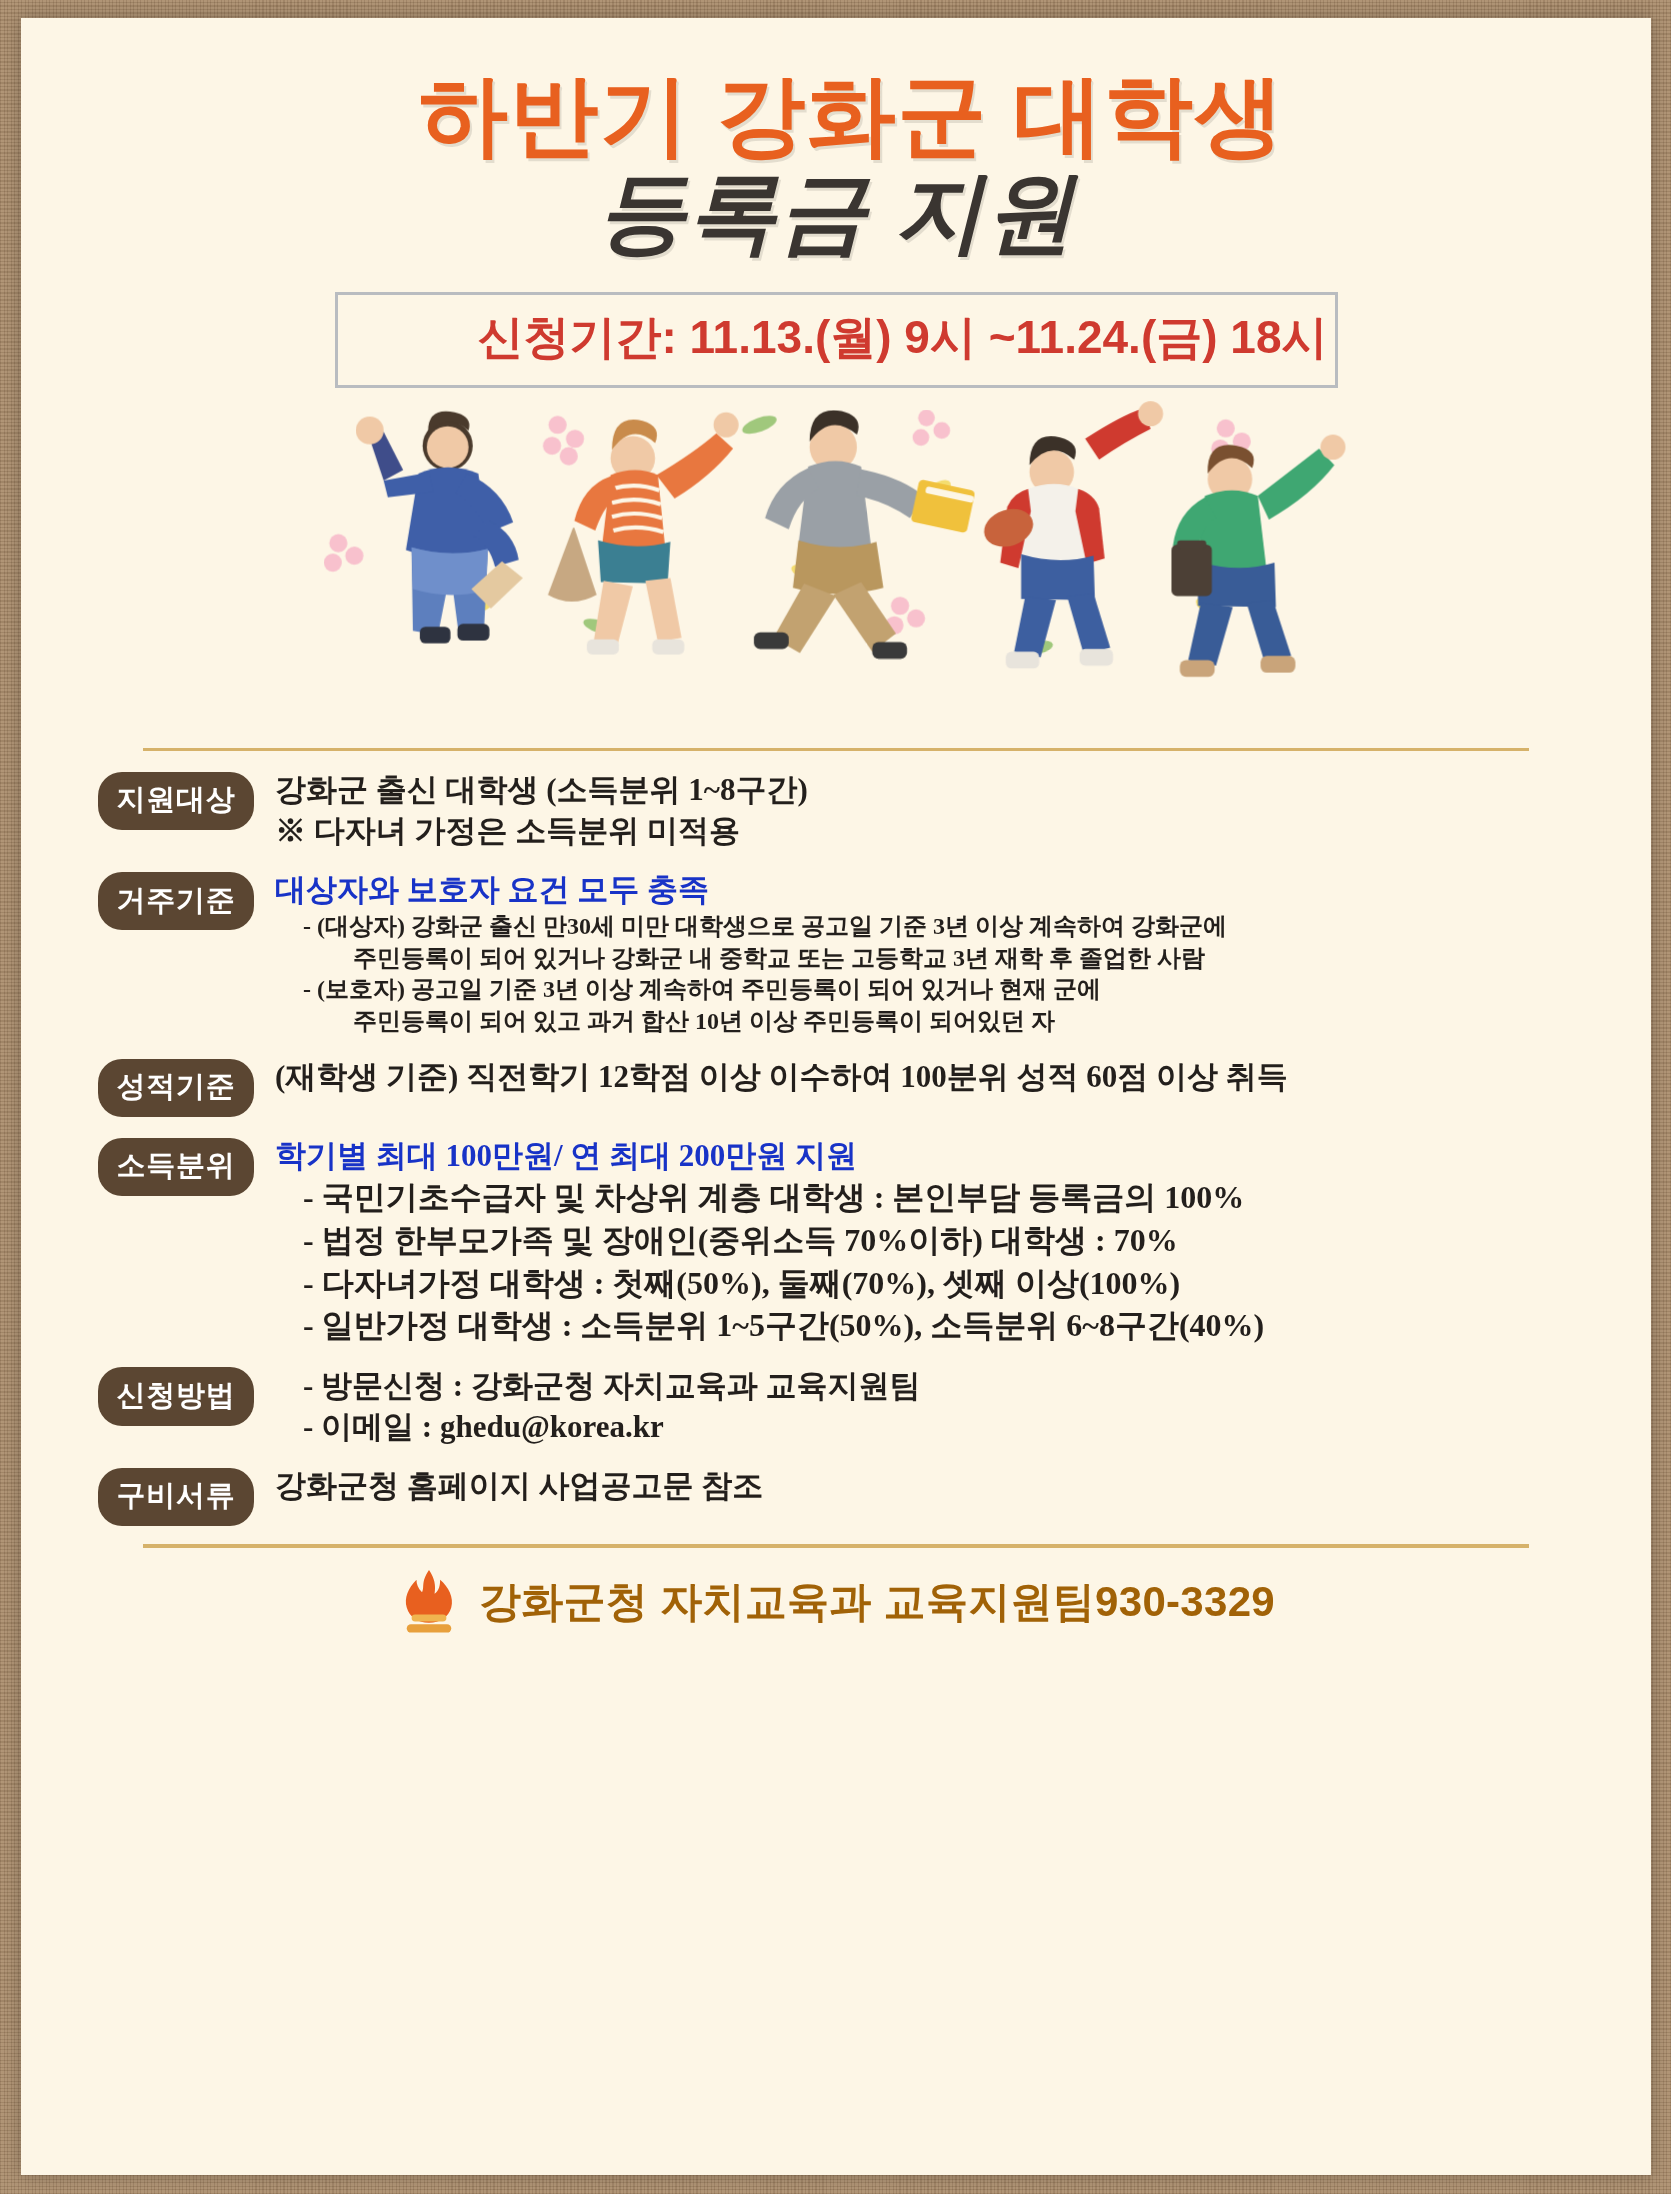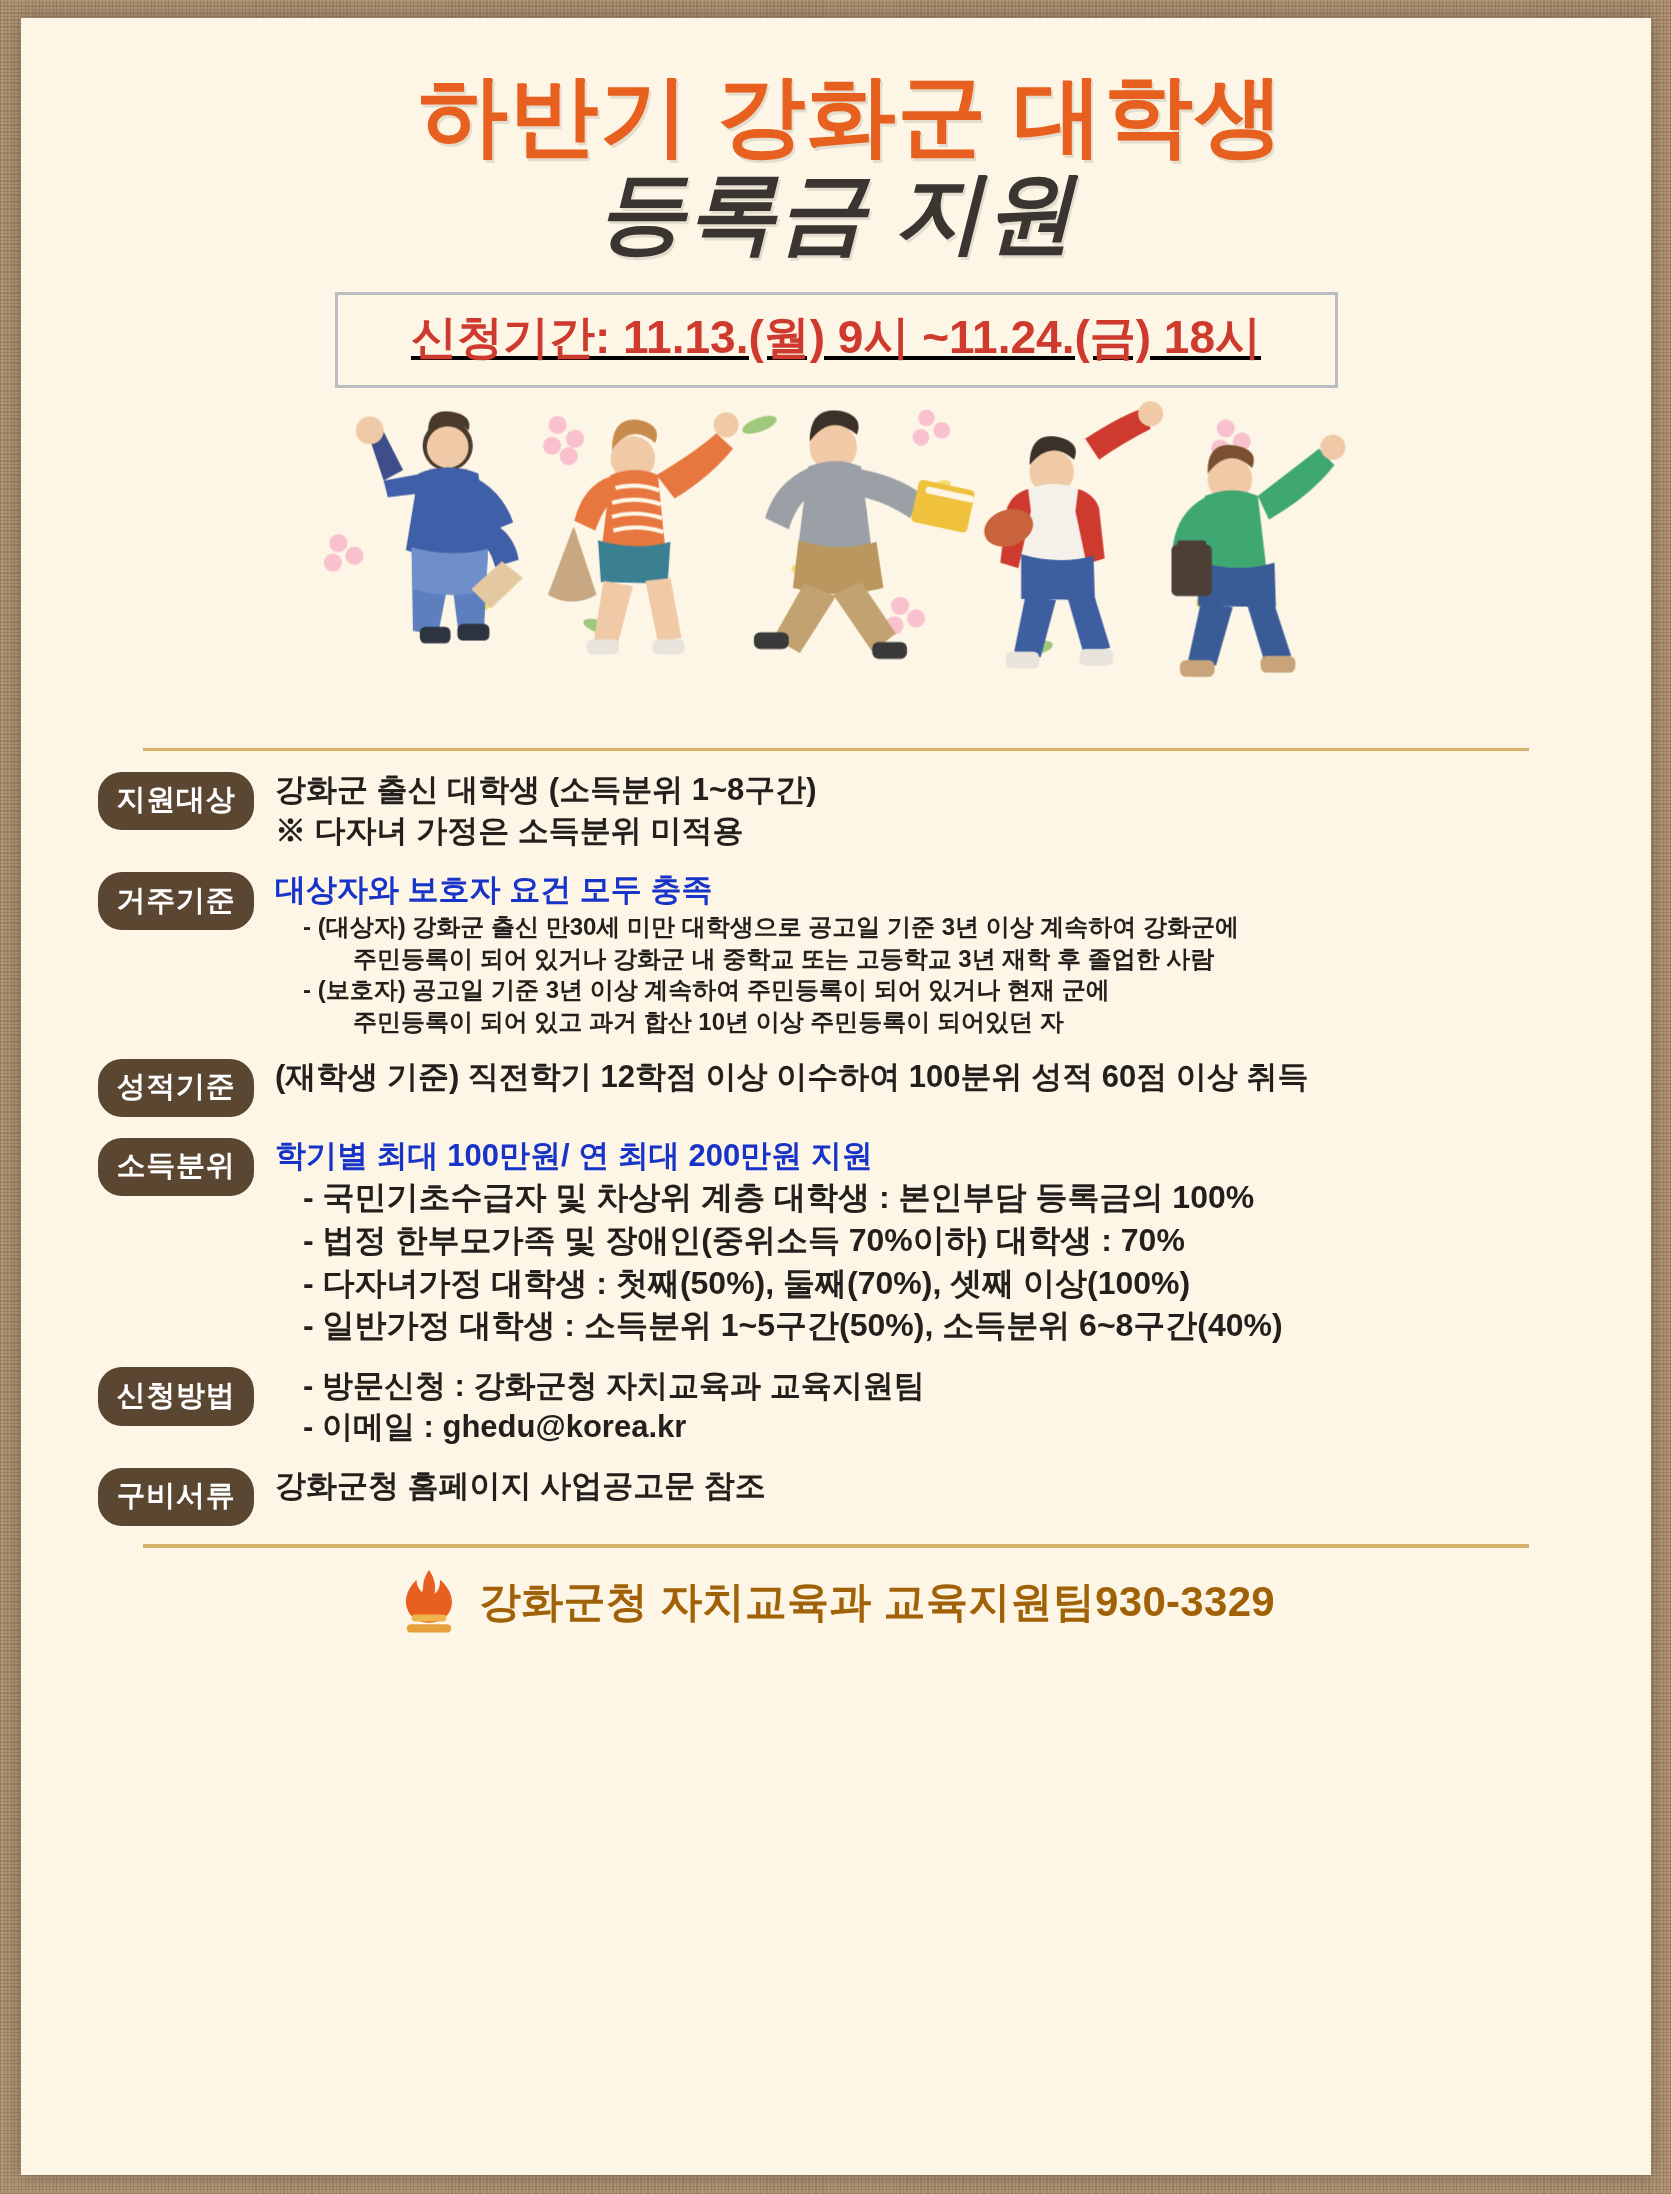--- a/index.html
+++ b/index.html
@@ -57,22 +57,21 @@
   }
 
   
   .period-box {
     margin: 29px auto 8px auto;
     width: 1003px;
     box-sizing: border-box;
     border: 3.5px solid #b9bcc0;
     background: #fdf6e6;
     padding: 12.5px 7px 15.3px 7px;
-    text-align: center;
-    text-decoration: underline;
+    text-align: right;
   }
   .period-text {
     font-size: 46px;
     font-weight: 900;
     color: #cf3a2f;
     letter-spacing: 0px;
     white-space: nowrap;
   }
 
   
@@ -112,20 +111,21 @@
     text-align: center;
     border-radius: 24px;
     padding: 8.4px 0 9.8px 0;
     margin-top: 2.8px;
     letter-spacing: 0.7px;
   }
   .body {
     flex: 1 1 auto;
     padding-left: 21px;
     color: #231f1c;
+    font-family: Liberation Serif, serif;
   }
   .ln {
     font-size: 31px;
     font-weight: 800;
     line-height: 1.33;
     white-space: nowrap;
   }
   .ln.sm { font-size: 32px; }
   .ln.xsm { font-size: 24px; }
   .ln.indent { padding-left: 78px; }

